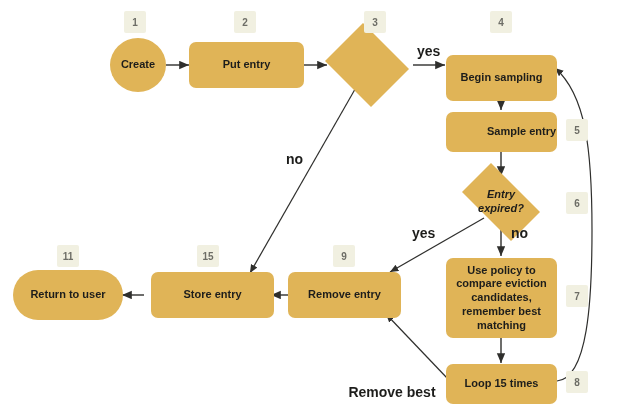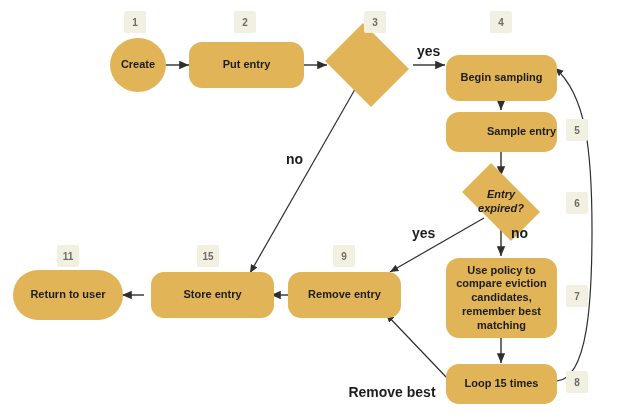--- a/index.html
+++ b/index.html
@@ -31,21 +31,21 @@
     display: flex;
     align-items: center;
     justify-content: center;
     text-align: center;
     font-size: 11px;
     font-weight: bold;
     line-height: 1.25;
     box-sizing: border-box;
     z-index: 3;
   }
-  .node.rect { border-radius: 13px; }
+  .node.rect { border-radius: 7px; }
   .node.stadium { border-radius: 999px; }
   .node.ellipse { border-radius: 50%; }
   .node.diamond {
     background: transparent;
   }
   .diamond-shape {
     position: absolute;
     left: 0; top: 0;
     width: 100%;
     height: 100%;

